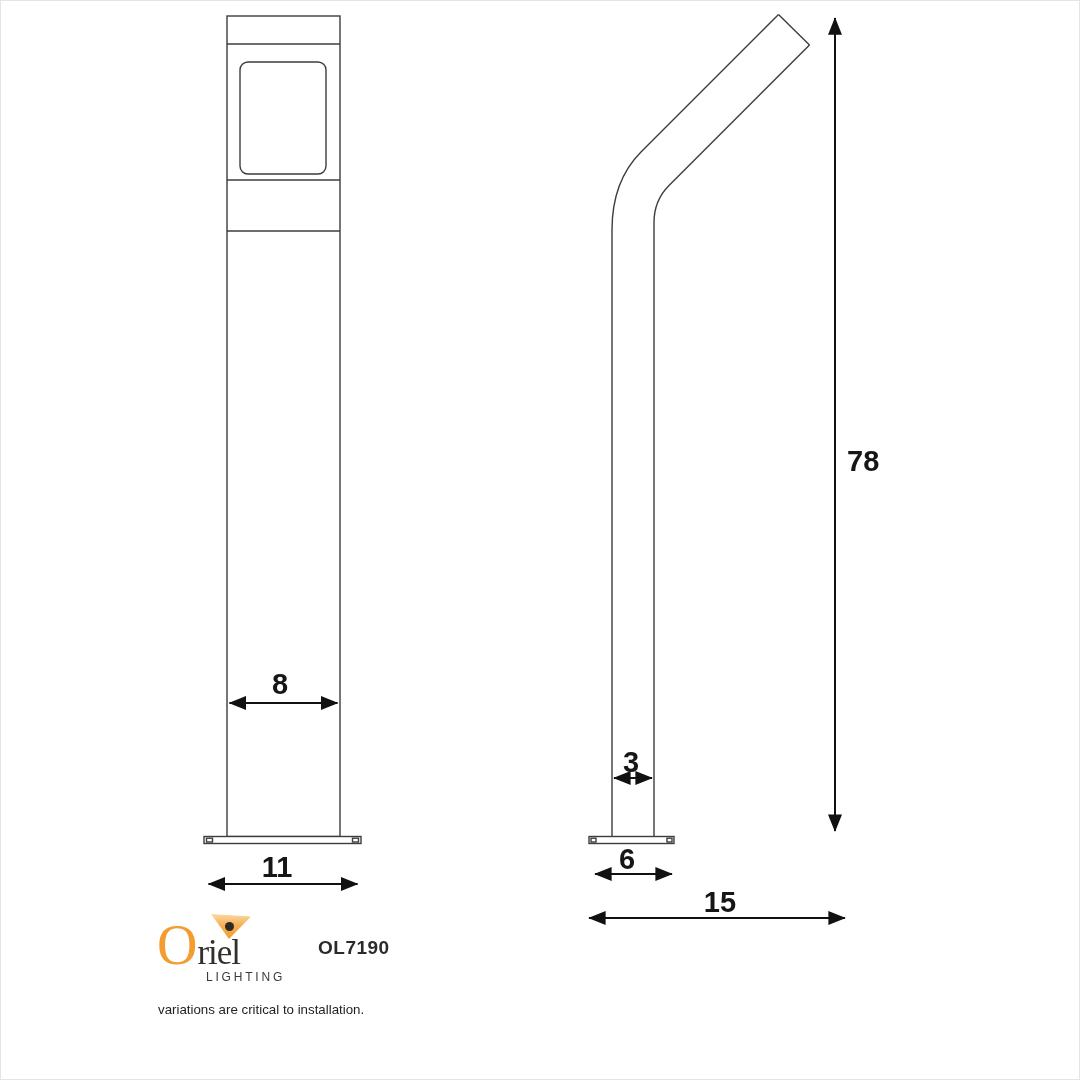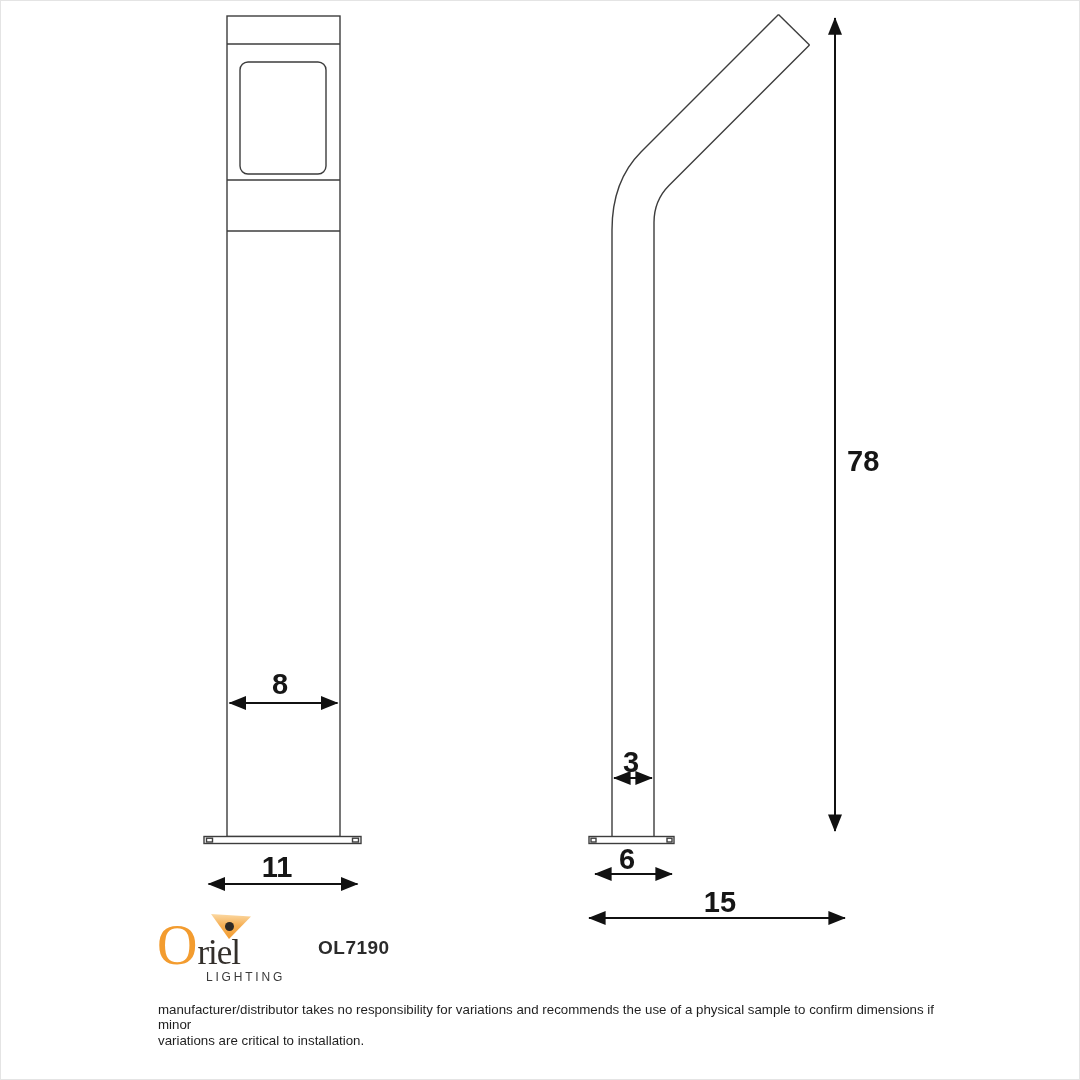--- a/index.html
+++ b/index.html
@@ -96,18 +96,17 @@
       <span class="logo-riel">riel</span>
   </div>
   <div class="logo-dot"></div>
   <div class="logo-sub">LIGHTING</div>
 </div>
 
 <div class="model">OL7190</div>
 
 
 <div class="disclaimer">
-  <div>manufacturer/distributor takes no responsibility for variations and recommends the use of a physical sample to confirm dimensions if minor</div>
   <div>variations are critical to installation.</div>
 </div>
 
 
 
 
 </body></html>

